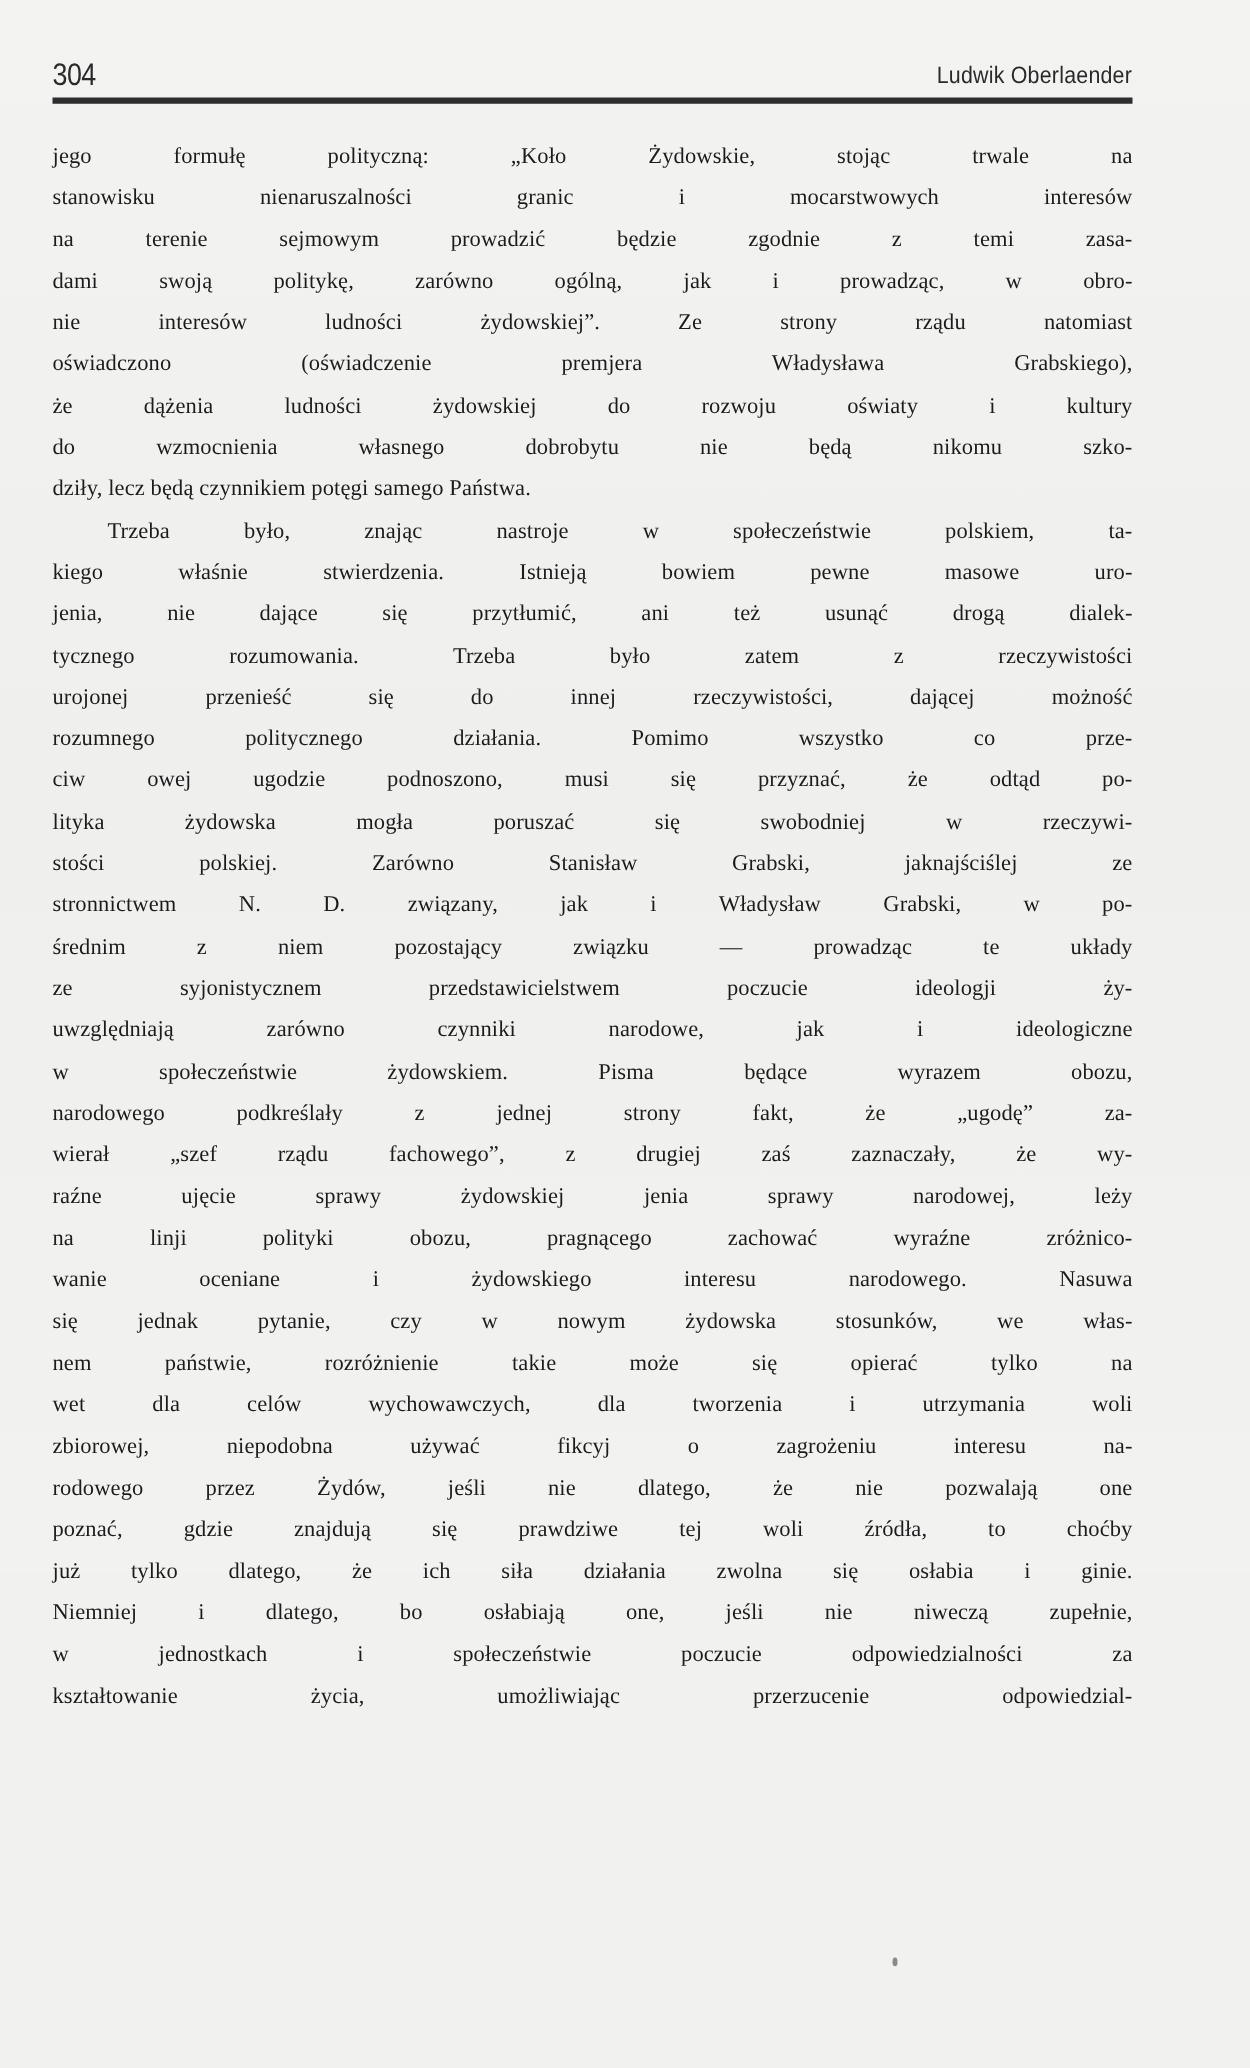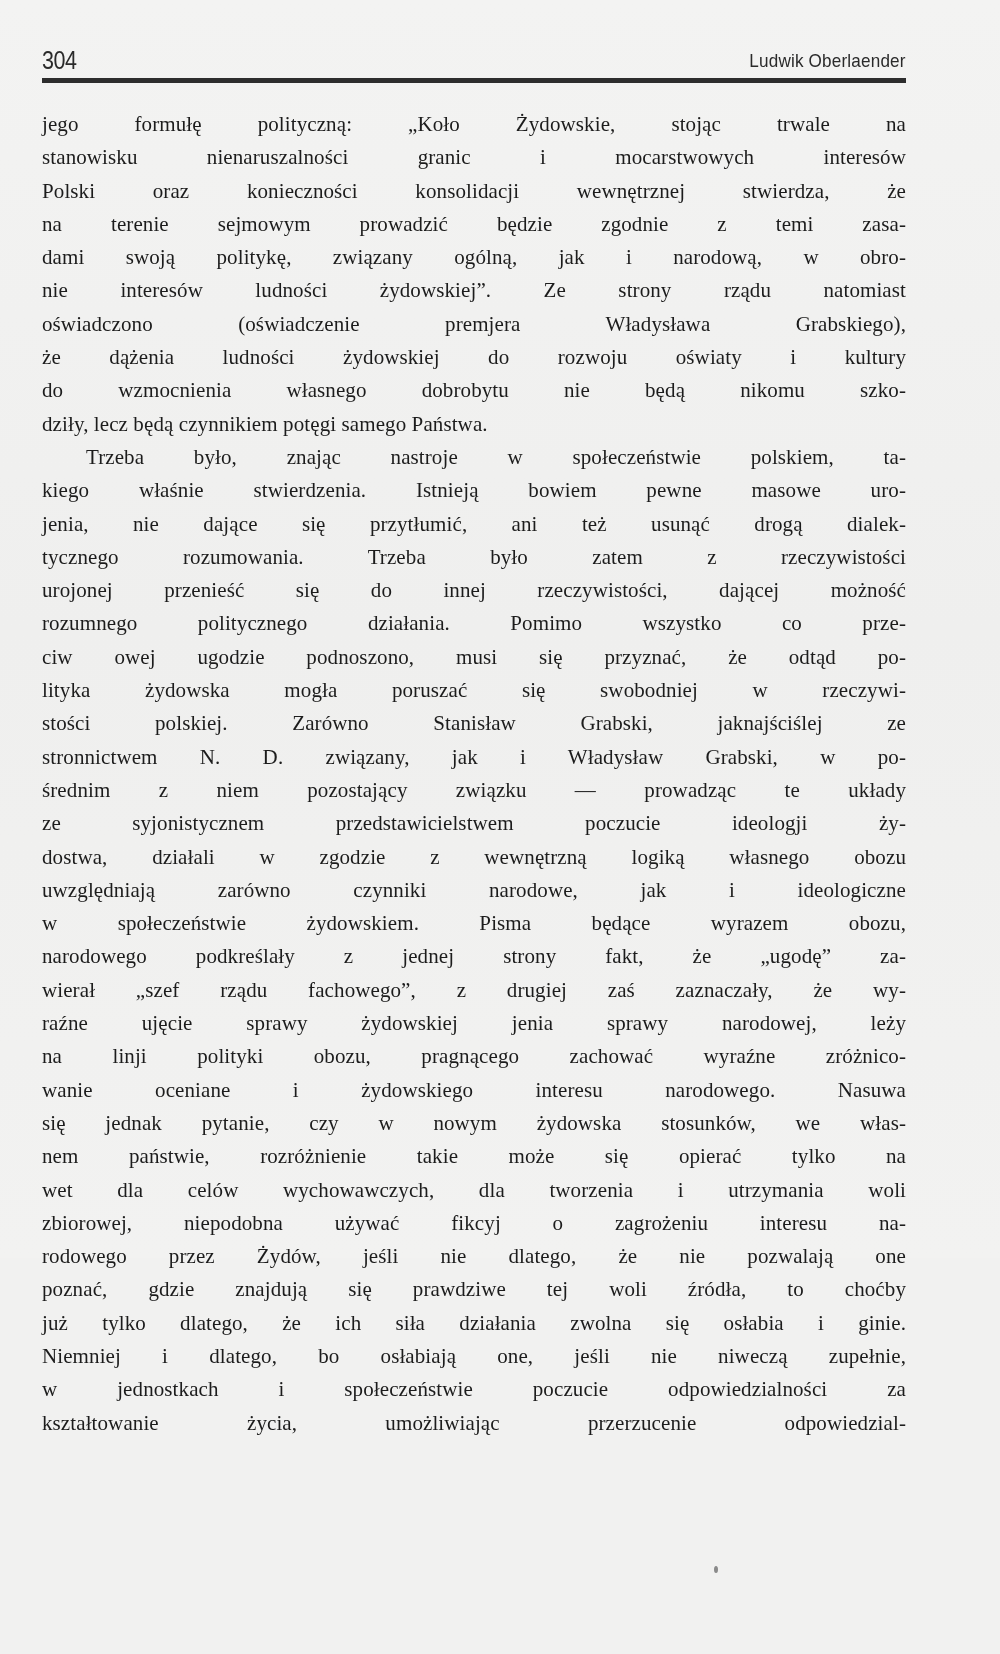--- a/index.html
+++ b/index.html
@@ -63,21 +63,21 @@
     .body-text {
       position: absolute;
       left: 42px;
       top: 108px;
       width: 864px;
     }
     .line {
       display: block;
       height: 33.3px;
       line-height: 33.3px;
-      font-size: 21px;
+      font-size: 18px;
       white-space: nowrap;
       text-align: justify;
       text-align-last: justify;
       letter-spacing: 0.1px;
       color: #1c1c1c;
     }
     .line.indent {
       padding-left: 44px;
     }
     .line.last {
@@ -99,41 +99,39 @@
 <div class="page">
   <div class="running-head">
     <span class="page-number">304</span>
     <span class="author">Ludwik Oberlaender</span>
   </div>
   <div class="rule"></div>
 
   <div class="body-text">
     <span class="line">jego formułę polityczną: „Koło Żydowskie, stojąc trwale na</span>
     <span class="line">stanowisku nienaruszalności granic i mocarstwowych interesów</span>
-    <span class="line">Polski oraz konieczności konsolidacji wewnętrznej stwierdza, że</span>
     <span class="line">na terenie sejmowym prowadzić będzie zgodnie z temi zasa-</span>
-    <span class="line">dami swoją politykę, związany ogólną, jak i narodową, w obro-</span>
+    <span class="line">dami swoją politykę, zarówno ogólną, jak i prowadząc, w obro-</span>
     <span class="line">nie interesów ludności żydowskiej”. Ze strony rządu natomiast</span>
     <span class="line">oświadczono (oświadczenie premjera Władysława Grabskiego),</span>
     <span class="line">że dążenia ludności żydowskiej do rozwoju oświaty i kultury</span>
     <span class="line">do wzmocnienia własnego dobrobytu nie będą nikomu szko-</span>
     <span class="line last">dziły, lecz będą czynnikiem potęgi samego Państwa.</span>
     <span class="line indent">Trzeba było, znając nastroje w społeczeństwie polskiem, ta-</span>
     <span class="line">kiego właśnie stwierdzenia. Istnieją bowiem pewne masowe uro-</span>
     <span class="line">jenia, nie dające się przytłumić, ani też usunąć drogą dialek-</span>
     <span class="line">tycznego rozumowania. Trzeba było zatem z rzeczywistości</span>
     <span class="line">urojonej przenieść się do innej rzeczywistości, dającej możność</span>
     <span class="line">rozumnego politycznego działania. Pomimo wszystko co prze-</span>
     <span class="line">ciw owej ugodzie podnoszono, musi się przyznać, że odtąd po-</span>
     <span class="line">lityka żydowska mogła poruszać się swobodniej w rzeczywi-</span>
     <span class="line">stości polskiej. Zarówno Stanisław Grabski, jaknajściślej ze</span>
     <span class="line">stronnictwem N. D. związany, jak i Władysław Grabski, w po-</span>
     <span class="line">średnim z niem pozostający związku — prowadząc te układy</span>
     <span class="line">ze syjonistycznem przedstawicielstwem poczucie ideologji ży-</span>
-    <span class="line">dostwa, działali w zgodzie z wewnętrzną logiką własnego obozu</span>
     <span class="line">uwzględniają zarówno czynniki narodowe, jak i ideologiczne</span>
     <span class="line">w społeczeństwie żydowskiem. Pisma będące wyrazem obozu,</span>
     <span class="line">narodowego podkreślały z jednej strony fakt, że „ugodę” za-</span>
     <span class="line">wierał „szef rządu fachowego”, z drugiej zaś zaznaczały, że wy-</span>
     <span class="line">raźne ujęcie sprawy żydowskiej jenia sprawy narodowej, leży</span>
     <span class="line">na linji polityki obozu, pragnącego zachować wyraźne zróżnico-</span>
     <span class="line">wanie oceniane i żydowskiego interesu narodowego. Nasuwa</span>
     <span class="line">się jednak pytanie, czy w nowym żydowska stosunków, we włas-</span>
     <span class="line">nem państwie, rozróżnienie takie może się opierać tylko na</span>
     <span class="line">wet dla celów wychowawczych, dla tworzenia i utrzymania woli</span>

